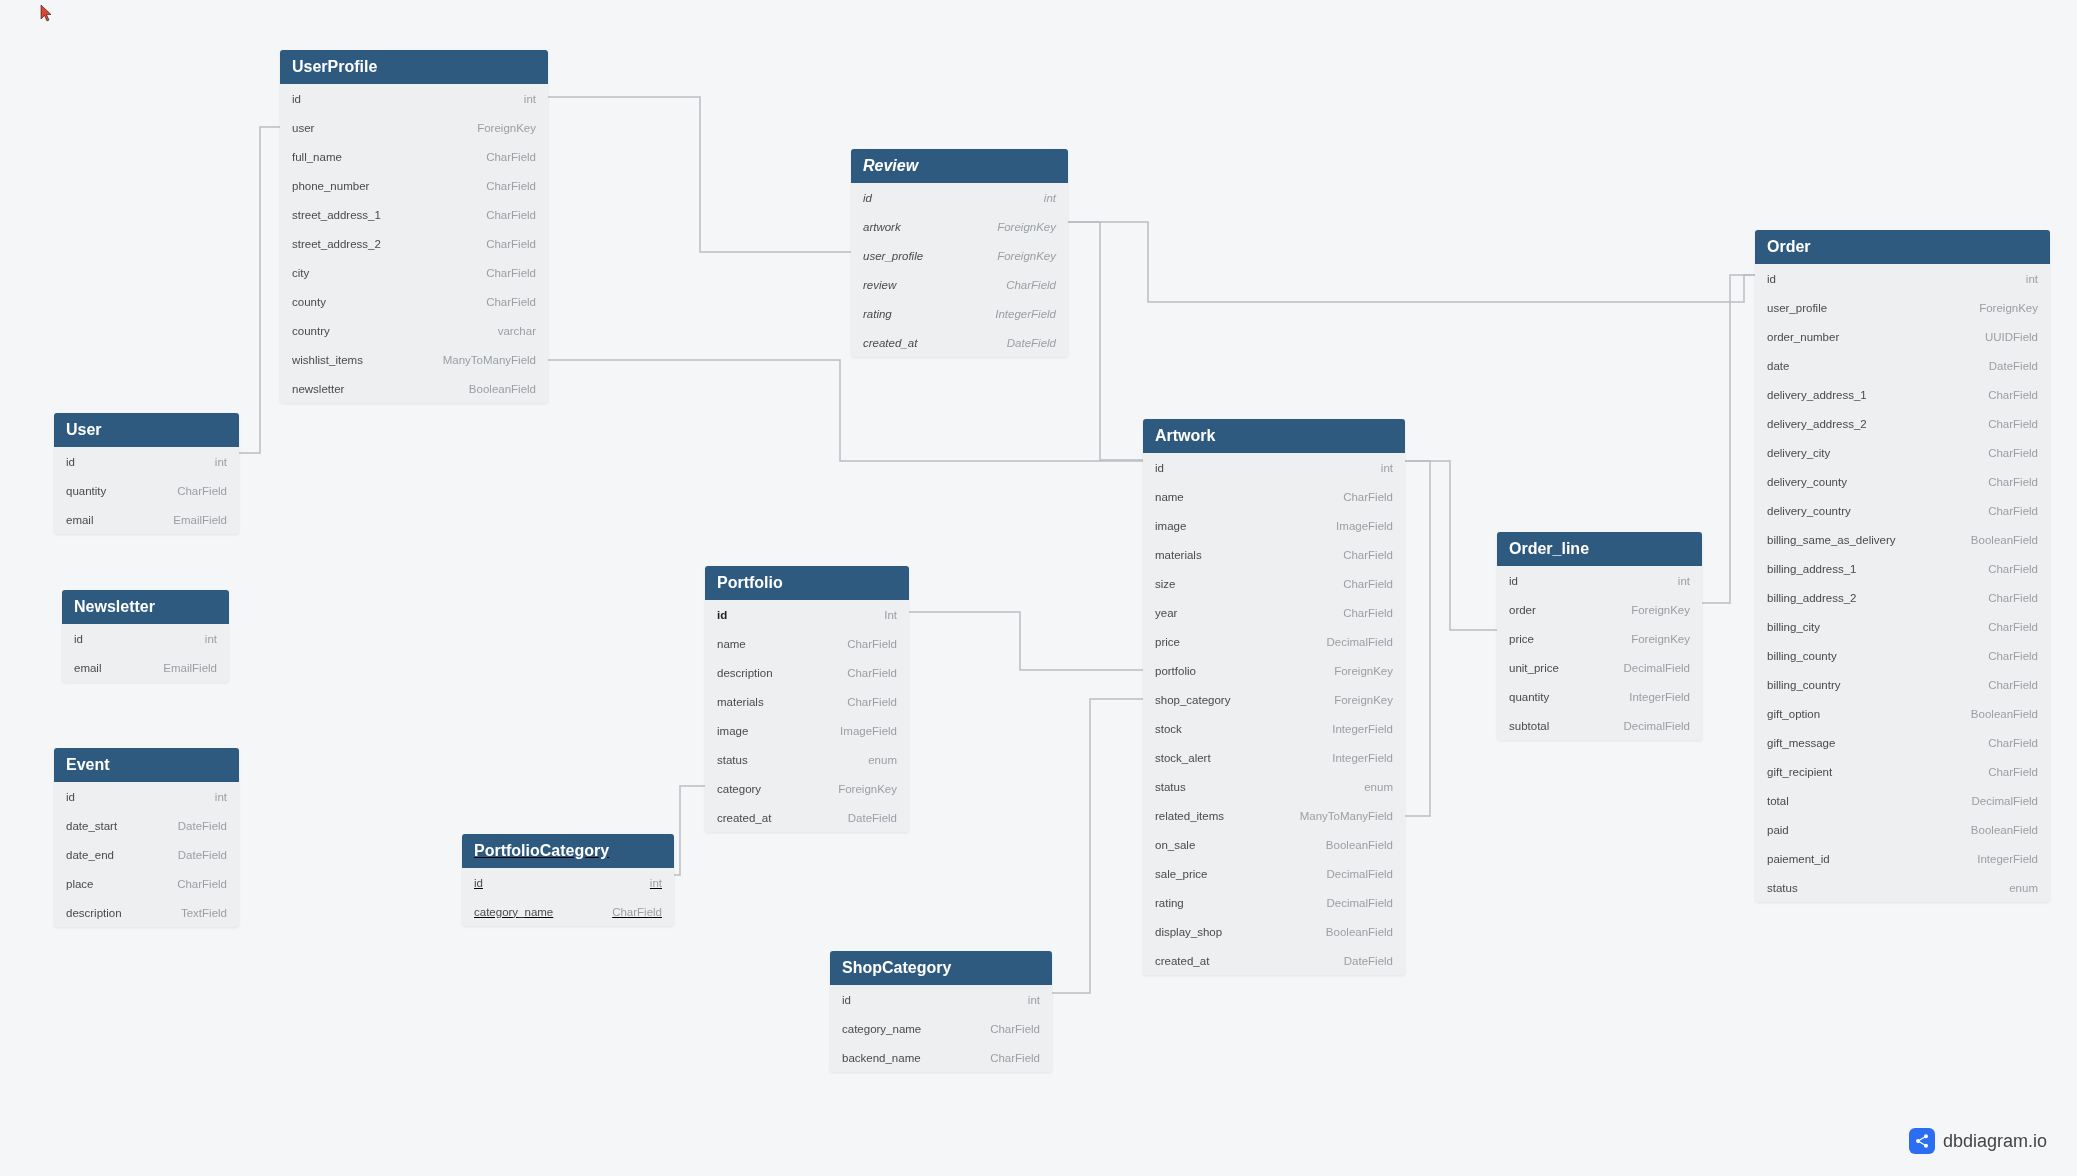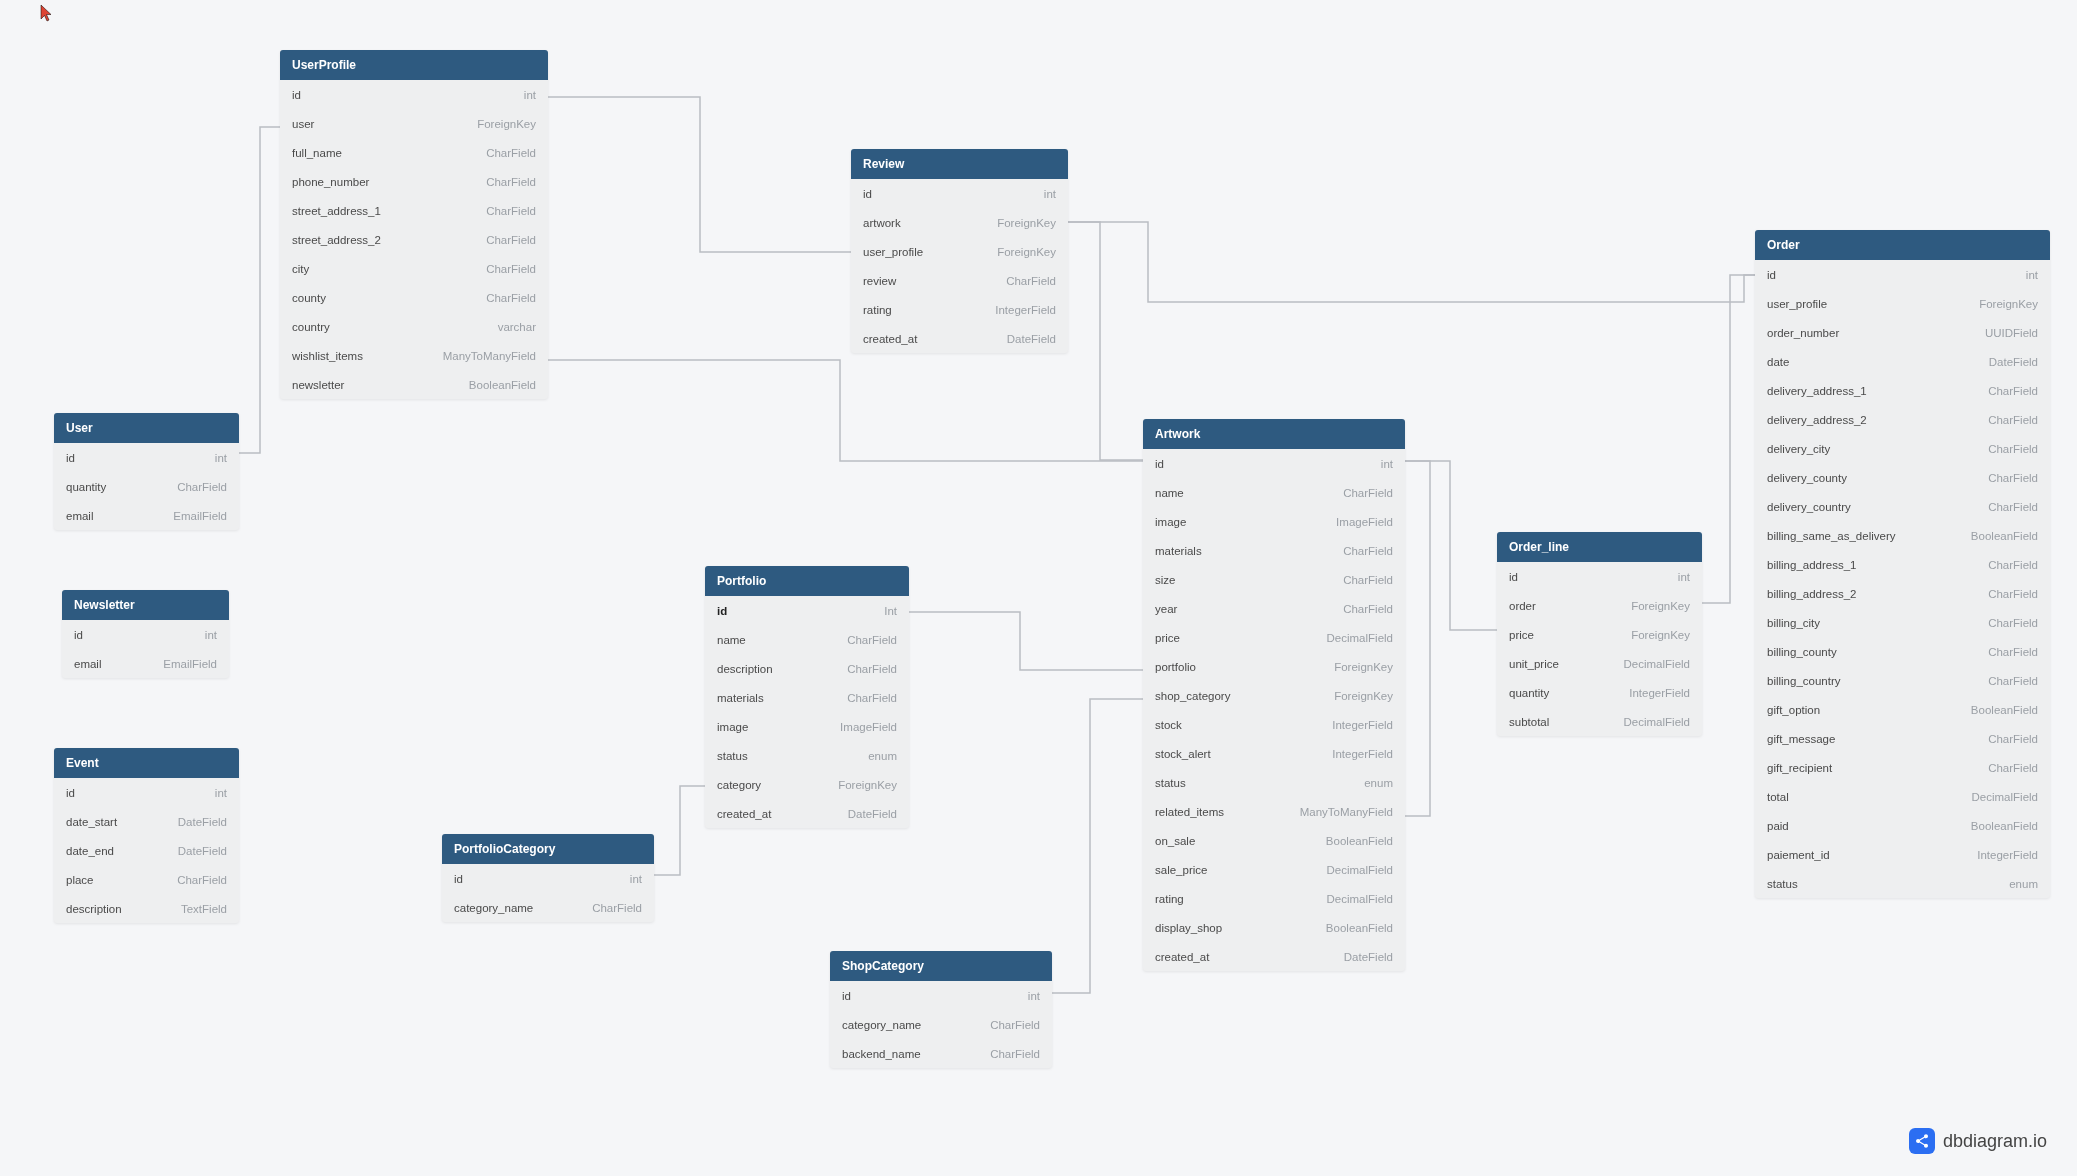--- a/index.html
+++ b/index.html
@@ -22,21 +22,21 @@
     background: #eeeff0;
     border-radius: 3px;
     box-shadow: 0 1px 3px rgba(0,0,0,0.08);
     font-size: 12px;
   }
   .table-header {
     background: #2e5a80;
     color: #fff;
     font-weight: 600;
     padding: 8px 12px;
-    font-size: 12px;
+    font-size: 16px;
     border-radius: 3px 3px 0 0;
   }
   .table-row {
     display: flex;
     justify-content: space-between;
     align-items: center;
     padding: 5px 12px;
     color: #555;
     font-size: 11.5px;
     min-height: 29px;
@@ -178,21 +178,21 @@
       </div>
       <div class="table-row">
         <span class="fname">wishlist_items</span>
         <span class="ftype">ManyToManyField</span>
       </div>
       <div class="table-row">
         <span class="fname">newsletter</span>
         <span class="ftype">BooleanField</span>
       </div>
     </div>
-    <div class="table" style="left: 442px; top: 834px; width: 212px;">
+    <div class="table" style="left: 462px; top: 834px; width: 212px; text-decoration: underline;">
       <div class="table-header">PortfolioCategory</div>
       <div class="table-row">
         <span class="fname">id</span>
         <span class="ftype">int</span>
       </div>
       <div class="table-row">
         <span class="fname">category_name</span>
         <span class="ftype">CharField</span>
       </div>
     </div>
@@ -239,21 +239,21 @@
       </div>
       <div class="table-row">
         <span class="fname">category_name</span>
         <span class="ftype">CharField</span>
       </div>
       <div class="table-row">
         <span class="fname">backend_name</span>
         <span class="ftype">CharField</span>
       </div>
     </div>
-    <div class="table" style="left: 851px; top: 149px; width: 217px;">
+    <div class="table" style="left: 851px; top: 149px; width: 217px; font-style: italic;">
       <div class="table-header">Review</div>
       <div class="table-row">
         <span class="fname">id</span>
         <span class="ftype">int</span>
       </div>
       <div class="table-row">
         <span class="fname">artwork</span>
         <span class="ftype">ForeignKey</span>
       </div>
       <div class="table-row">

